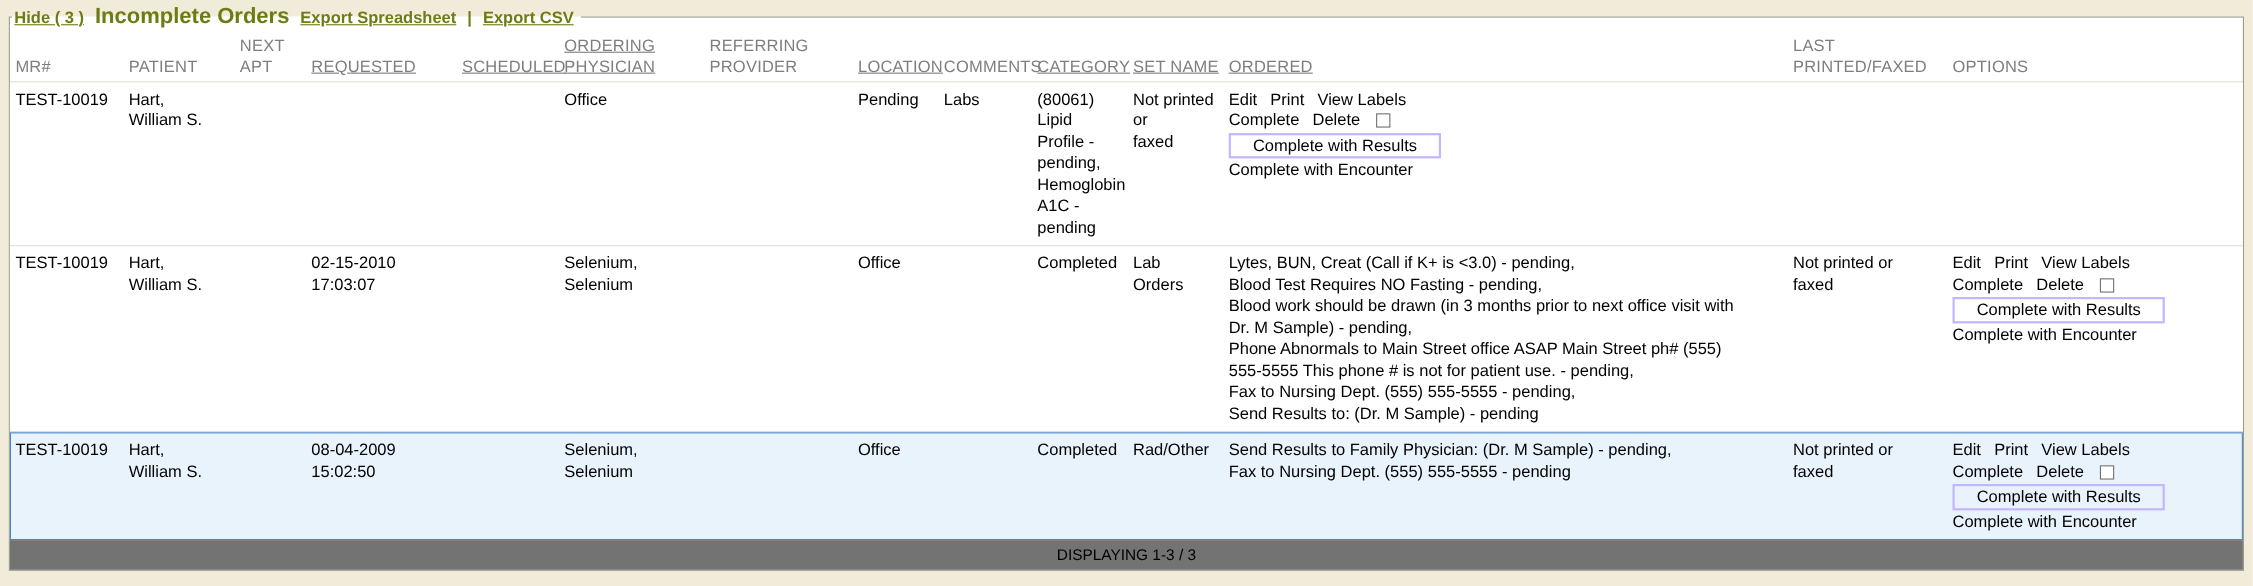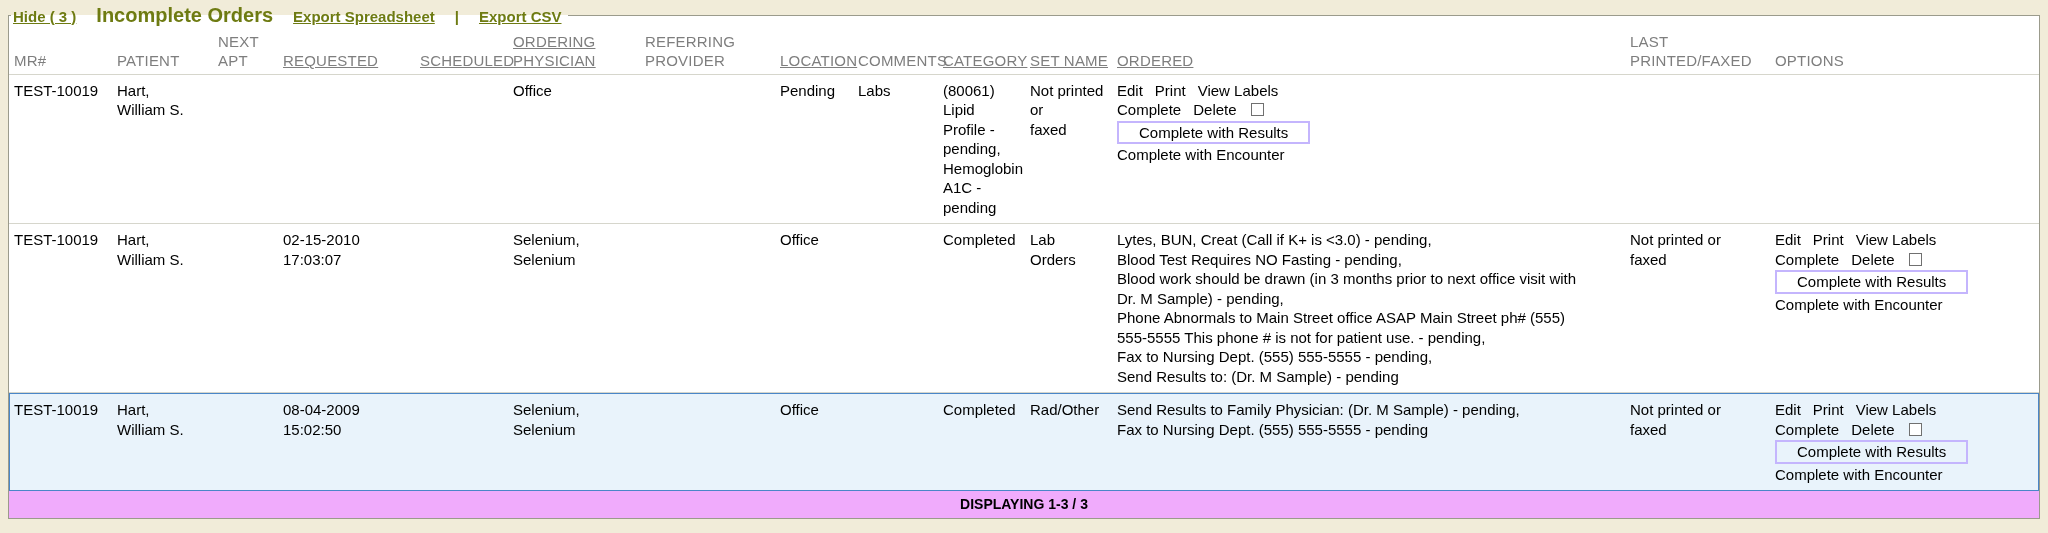--- a/index.html
+++ b/index.html
@@ -13,21 +13,21 @@
   
   fieldset.orders-panel {
     margin: 4px 8px 0 8px;
     border: 1px solid #9b9b8c;
     background: #fff;
     padding: 0;
   }
   legend.panel-legend {
     display: flex;
     align-items: baseline;
-    gap: 20px;
+    gap: 10px;
     margin-left: 2px;
     padding: 0 6px 0 2px;
     background: transparent;
     white-space: nowrap;
   }
   .olive { color: #6e7b12; font-weight: bold; }
   .hide-link { font-weight: bold; text-decoration: underline; cursor: pointer; }
   .panel-title { font-size: 20px; }
   .export-link { text-decoration: underline; cursor: pointer; }
   .legend-sep { text-decoration: none; }
@@ -69,25 +69,24 @@
   .boxed-link {
     border: 2px solid #c4b5fd;
     padding: 0 20px;
     margin: 1px 0;
     display: inline-block;
     align-self: flex-start;
     cursor: pointer;
   }
   
   .display-bar {
-    background: #f0abfc;
+    background: #737373;
     text-align: center;
     padding: 5px 0 6px 0;
     font-size: 14px;
-    font-weight: bold;
   }
   
   .action-bar {
     display: flex;
     justify-content: flex-end;
     align-items: center;
     gap: 7px;
     margin: 17px 34px 0 0;
   }
   .btn {

